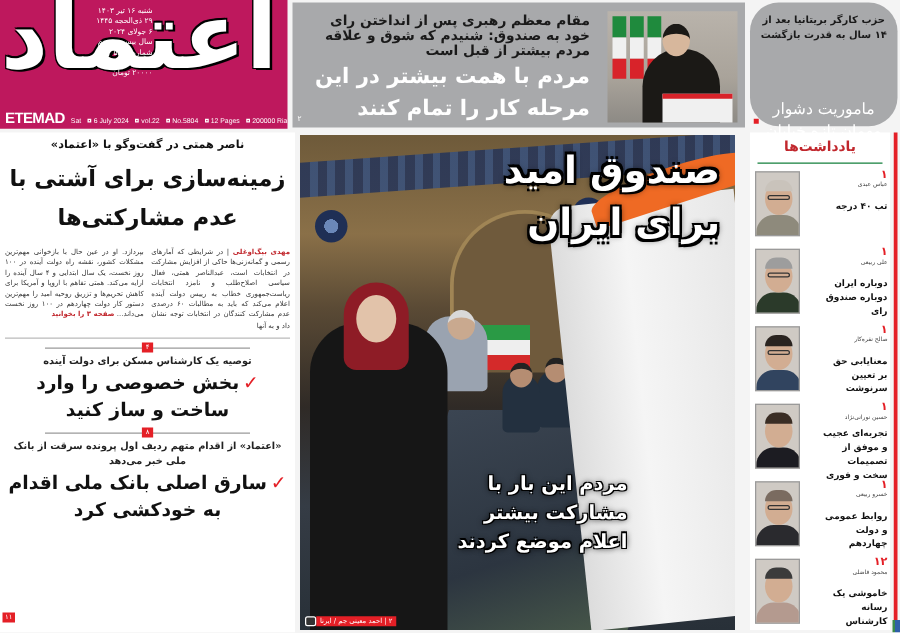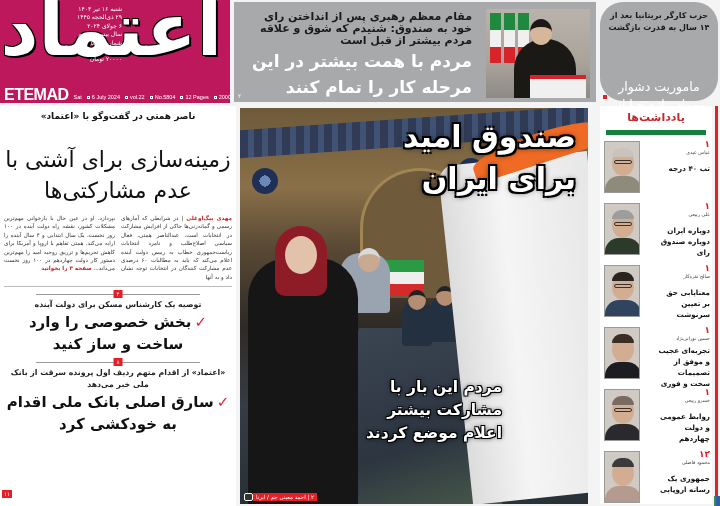--- a/index.html
+++ b/index.html
@@ -4,21 +4,21 @@
 <style>
   * { box-sizing: border-box; margin: 0; padding: 0; }
   html, body { width: 720px; height: 506px; overflow: hidden; background: #f4f4f4; }
   body { font-family: "DejaVu Sans", sans-serif; position: relative; color: #111; }
 
   
   .masthead { position: absolute; left: 0; top: 0; width: 230px; height: 103px; background: #be185d; overflow: hidden; }
   .logo-text { position: absolute; right: 8px; top: -8px; font-family: "DejaVu Sans", sans-serif; font-weight: bold; font-size: 74px; color: #fff; letter-spacing: -4px; direction: rtl; line-height: 1; text-shadow: 2px 2px 0 #000, -1px -1px 0 #000, 1px -1px 0 #000, -1px 1px 0 #000; }
   .issue-info { position: absolute; left: 52px; top: 5px; width: 70px; font-size: 6px; line-height: 8.4px; color: #fff; direction: rtl; text-align: right; }
   .mast-strip { position: absolute; left: 0; top: 87px; width: 230px; height: 16px; display: flex; align-items: flex-end; padding: 0 4px 2px; gap: 5px; }
-  .brand-latin { font-family: "Liberation Sans", sans-serif; color: #fff; font-size: 16px; font-weight: bold; letter-spacing: -0.5px; line-height: 13px; }
+  .brand-latin { font-family: "Liberation Sans", sans-serif; color: #fff; font-size: 12px; font-weight: bold; letter-spacing: -0.5px; line-height: 13px; }
   .meta-item { font-family: "Liberation Sans", sans-serif; font-size: 5.5px; color: #fff; white-space: nowrap; line-height: 7px; }
   .meta-sep { width: 3px; height: 3px; border: 0.6px solid #fff; display: inline-block; margin-right: 2px; vertical-align: middle; }
 
   
   .top-lead { position: absolute; left: 234px; top: 2px; width: 362px; height: 100px; background: #a8a9ab; }
   .top-lead .kicker { position: absolute; right: 124px; top: 9px; width: 228px; font-size: 11px; font-weight: bold; line-height: 12px; color: #1a1a1a; direction: rtl; text-align: right; }
   .top-lead .headline { position: absolute; right: 124px; top: 46px; width: 228px; font-size: 17px; font-weight: bold; line-height: 26px; color: #fff; direction: rtl; text-align: right; }
   .top-lead .photo { position: absolute; right: 6px; top: 7px; width: 104px; height: 89px; background: linear-gradient(180deg, #b9b3ab 0%, #a9a39a 60%, #8d8a85 100%); overflow: hidden; }
   .flag { position: absolute; top: 4px; width: 11px; height: 50px; }
   .flag .g { height: 33%; background: #1f8a3d; } .flag .w { height: 34%; background: #f0f0f0; } .flag .r { height: 33%; background: #d8232a; }
@@ -29,21 +29,21 @@
 
   
   .right-top { position: absolute; left: 600px; top: 2px; width: 118px; height: 99px; background: #a8a9ab; direction: rtl; text-align: center; border-radius: 23px; }
   .right-top .kicker { font-size: 8px; font-weight: bold; line-height: 12px; color: #1a1a1a; padding: 8px 4px 0; }
   .right-top .headline { font-size: 12.5px; font-weight: normal; line-height: 18px; color: #fff; padding-top: 4px; margin-top: 40px; }
   .right-top .pg { position: absolute; left: 3px; bottom: 2px; width: 4px; height: 4px; background: #e41f26; }
 
   
   .left-col { position: absolute; left: 0; top: 106px; width: 236px; height: 400px; background: #fff; direction: rtl; text-align: center; }
   .left-col .kicker1 { font-size: 9px; font-weight: bold; line-height: 15px; padding-top: 3px; }
-  .left-col .lead-head { font-size: 22px; font-weight: normal; line-height: 31px; margin-top: 20px; }
+  .left-col .lead-head { font-size: 18px; font-weight: bold; line-height: 31px; margin-top: 4px; }
   .bodycols { display: flex; gap: 6px; padding: 4px 4px 0; margin-top: 4px; }
   .bodycol { flex: 1; font-size: 5.6px; line-height: 8.4px; color: #333; text-align: justify; direction: rtl; }
   .byline { color: #c1272d; font-weight: bold; }
   .more { color: #c1272d; font-weight: bold; }
   .left-col .sep-line { height: 1px; background: #bbb; margin: 5px 4px 0; }
 
   .story { position: relative; margin: 0 4px; }
   .story .skicker { font-size: 7.8px; font-weight: bold; line-height: 12px; color: #222; }
   .story .shead { font-size: 15px; font-weight: bold; line-height: 22px; }
   .check { color: #e41f26; font-weight: bold; margin-left: 3px; }
@@ -75,21 +75,21 @@
 
   .photo-headline { position: absolute; right: 12px; top: 8px; font-size: 30px; font-weight: bold; line-height: 42px; color: #fff; direction: rtl; text-align: right; text-shadow: 2px 2px 0 #000, -2px -2px 0 #000, 2px -2px 0 #000, -2px 2px 0 #000, 0 0 6px #000; }
   .photo-subhead { position: absolute; left: 122px; top: 268px; width: 140px; font-size: 15.5px; font-weight: bold; line-height: 23px; color: #fff; direction: rtl; text-align: right; text-shadow: 1px 1px 0 #000, -1px -1px 0 #000, 1px -1px 0 #000, -1px 1px 0 #000, 0 0 5px #000; }
   .photo-credit { position: absolute; left: 2px; bottom: 3px; display: flex; align-items: center; direction: rtl; }
   .photo-credit .cam { width: 9px; height: 8px; background: #333; border-radius: 2px; margin-left: 2px; border: 1px solid #fff; }
   .photo-credit .txt { background: #e41f26; color: #fff; font-size: 5.5px; line-height: 8px; padding: 0 3px; white-space: nowrap; }
 
   
   .notes { position: absolute; left: 600px; top: 106px; width: 112px; height: 398px; background: #fff; direction: rtl; }
   .notes-bar { position: absolute; right: -6px; top: 0; width: 3px; height: 396px; background: #e41f26; }
-  .notes-title { font-size: 11px; font-weight: bold; color: #c1272d; text-align: center; line-height: 24px; border-bottom: 5px solid #15803d; margin: 0 6px; }
+  .notes-title { font-size: 11px; font-weight: bold; color: #c1272d; text-align: center; line-height: 24px; border-bottom: 1px solid #15803d; margin: 0 6px; }
   .note { position: relative; height: 62px; display: flex; flex-direction: row; }
   .note-text { width: 54px; padding-right: 2px; text-align: right; padding-top: 4px; }
   .note-page { font-size: 9px; font-weight: bold; color: #e41f26; line-height: 10px; }
   .note-author { font-size: 4.8px; color: #444; line-height: 8px; }
   .note-title { font-size: 7.2px; font-weight: bold; line-height: 11px; color: #111; margin-top: 6px; }
   .note-photo { position: absolute; left: 4px; top: 6px; width: 36px; height: 52px; border: 1px solid #9a9a9a; overflow: hidden; background: #cfcac4; }
   .np-head { position: absolute; left: 7px; top: 8px; width: 22px; height: 26px; border-radius: 50%; background: #d2ad92; }
   .np-hair { position: absolute; left: 7px; top: 6px; width: 22px; height: 9px; border-radius: 11px 11px 0 0; }
   .np-body { position: absolute; left: 0; top: 34px; width: 36px; height: 20px; border-radius: 14px 14px 0 0; }
   .np-glasses { position: absolute; left: 9px; top: 18px; width: 18px; height: 4px; border: 1px solid #333; border-radius: 2px; }
@@ -281,21 +281,21 @@
         <div class="np-body" style="background:#2a2a2e"></div>
         <div class="np-head"></div>
         <div class="np-hair" style="background:#7a6b60"></div>
         <div class="np-glasses"></div>
       </div>
   </div>
   <div class="note">
     <div class="note-text">
         <div class="note-page">۱۲</div>
         <div class="note-author">محمود فاضلی</div>
-        <div class="note-title">جمهوری یک رسانه اروپایی</div>
+        <div class="note-title">خاموشی یک رسانه کارشناس</div>
       </div>
     <div class="note-photo">
         <div class="np-body" style="background:#b49a8f"></div>
         <div class="np-head"></div>
         <div class="np-hair" style="background:#3b3b3b"></div>
       </div>
   </div>
 </div>
 
 <div class="edge-strip"></div>

